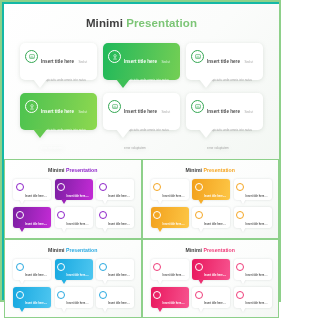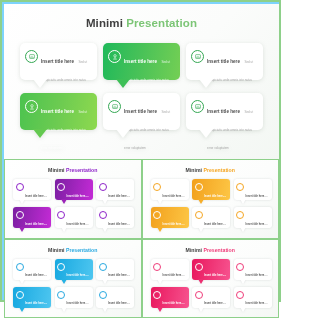--- a/index.html
+++ b/index.html
@@ -7,21 +7,21 @@
     width:281px;height:318px;
     background:#ffffff;
     font-family:"Liberation Sans", sans-serif;
     overflow:hidden;
   }
   #root{
     position:relative;
     width:281px;height:302px;
     box-sizing:border-box;
     border:2px solid #8ed08a;
-    background:#7dd3fc;
+    background:#14b8a6;
   }
 
   
   .hero{
     position:absolute;left:2px;top:2px;
     width:275px;height:155px;
     background:linear-gradient(135deg,#ffffff 0%,#fbfcfb 55%,#f3f7f3 100%);
     box-sizing:border-box;
   }
   .hero-title{

